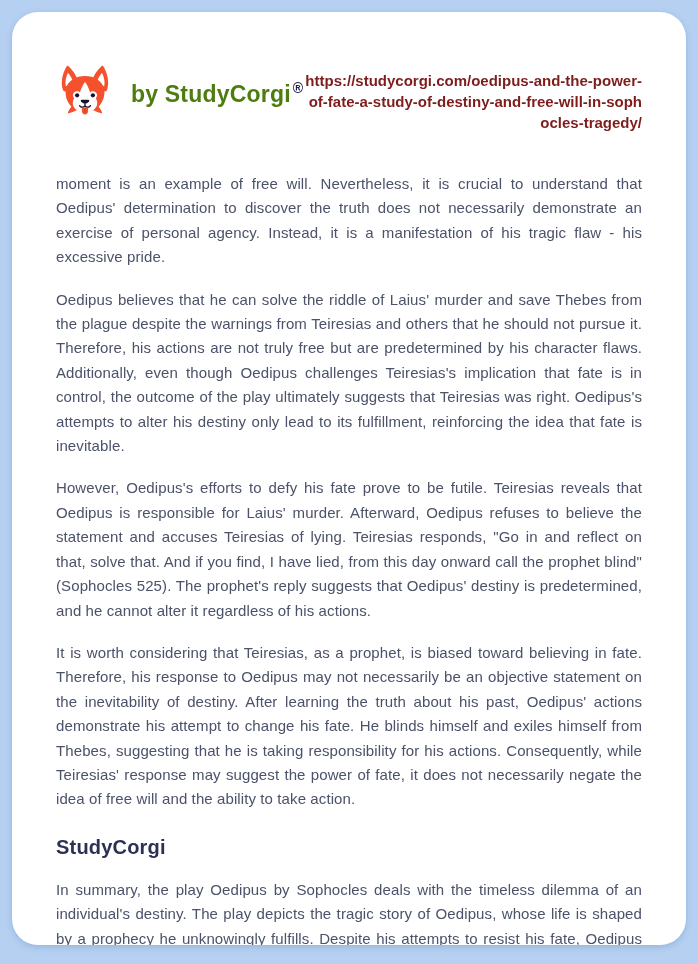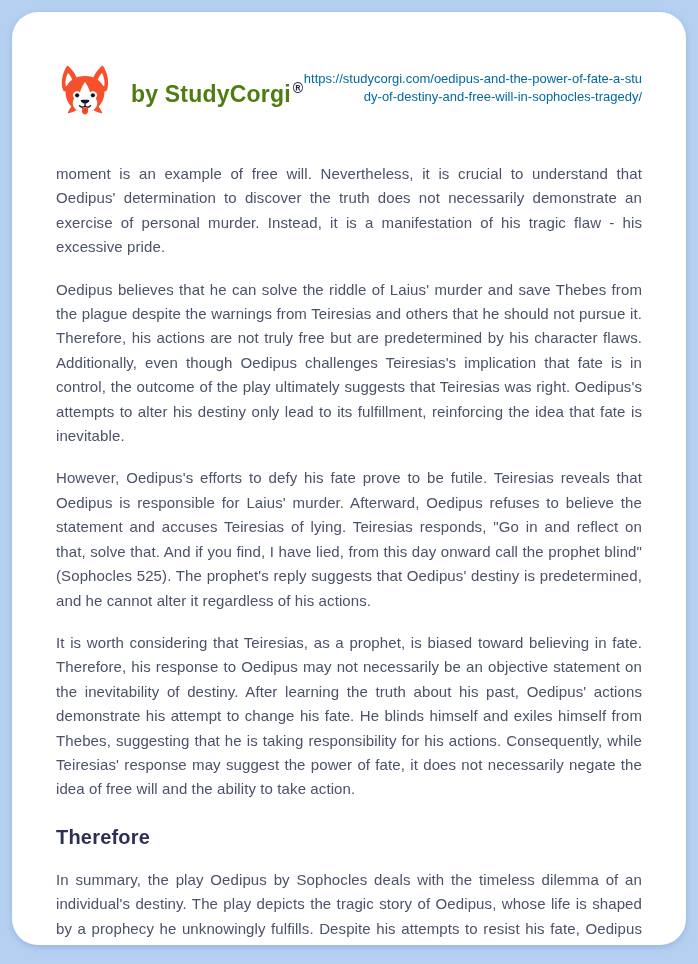--- a/index.html
+++ b/index.html
@@ -65,24 +65,24 @@
   }
   .doc-title {
     font-size: 13px;
     font-weight: 700;
     line-height: 1.45;
     color: #8089a8;
     margin: 0;
   }
   .doc-url {
     margin-top: 4px;
-    font-size: 13px;
-    font-weight: 400;
+    font-size: 15px;
+    font-weight: 700;
     line-height: 1.4;
-    color: #0369a1;
+    color: #7f1d1d;
     word-break: break-all;
     text-decoration: none;
     display: block;
   }
   
   .article {
     margin-top: 39px;
   }
   .article p {
     margin: 0 0 18px 0;
@@ -144,21 +144,21 @@
       <span class="brand-reg">®</span>
     </div>
 
     <div class="doc-meta">
       <a class="doc-url" href="#">https://studycorgi.com/oedipus-and-the-power-of-fate-a-study-of-destiny-and-free-will-in-sophocles-tragedy/</a>
     </div>
 
   </div>
 
   <div class="article">
-    <p>moment is an example of free will. Nevertheless, it is crucial to understand that Oedipus' determination to discover the truth does not necessarily demonstrate an exercise of personal murder. Instead, it is a manifestation of his tragic flaw - his excessive pride.</p>
+    <p>moment is an example of free will. Nevertheless, it is crucial to understand that Oedipus' determination to discover the truth does not necessarily demonstrate an exercise of personal agency. Instead, it is a manifestation of his tragic flaw - his excessive pride.</p>
     <p>Oedipus believes that he can solve the riddle of Laius' murder and save Thebes from the plague despite the warnings from Teiresias and others that he should not pursue it. Therefore, his actions are not truly free but are predetermined by his character flaws. Additionally, even though Oedipus challenges Teiresias's implication that fate is in control, the outcome of the play ultimately suggests that Teiresias was right. Oedipus's attempts to alter his destiny only lead to its fulfillment, reinforcing the idea that fate is inevitable.</p>
     <p>However, Oedipus's efforts to defy his fate prove to be futile. Teiresias reveals that Oedipus is responsible for Laius' murder. Afterward, Oedipus refuses to believe the statement and accuses Teiresias of lying. Teiresias responds, "Go in and reflect on that, solve that. And if you find, I have lied, from this day onward call the prophet blind" (Sophocles 525). The prophet's reply suggests that Oedipus' destiny is predetermined, and he cannot alter it regardless of his actions.</p>
     <p>It is worth considering that Teiresias, as a prophet, is biased toward believing in fate. Therefore, his response to Oedipus may not necessarily be an objective statement on the inevitability of destiny. After learning the truth about his past, Oedipus' actions demonstrate his attempt to change his fate. He blinds himself and exiles himself from Thebes, suggesting that he is taking responsibility for his actions. Consequently, while Teiresias' response may suggest the power of fate, it does not necessarily negate the idea of free will and the ability to take action.</p>
-    <h2 class="conclusion-heading">Therefore</h2>
+    <h2 class="conclusion-heading">StudyCorgi</h2>
     <p class="clipped">In summary, the play Oedipus by Sophocles deals with the timeless dilemma of an individual's destiny. The play depicts the tragic story of Oedipus, whose life is shaped by a prophecy he unknowingly fulfills. Despite his attempts to resist his fate, Oedipus</p>
   </div>
 
 </div>
 
 </body></html>

